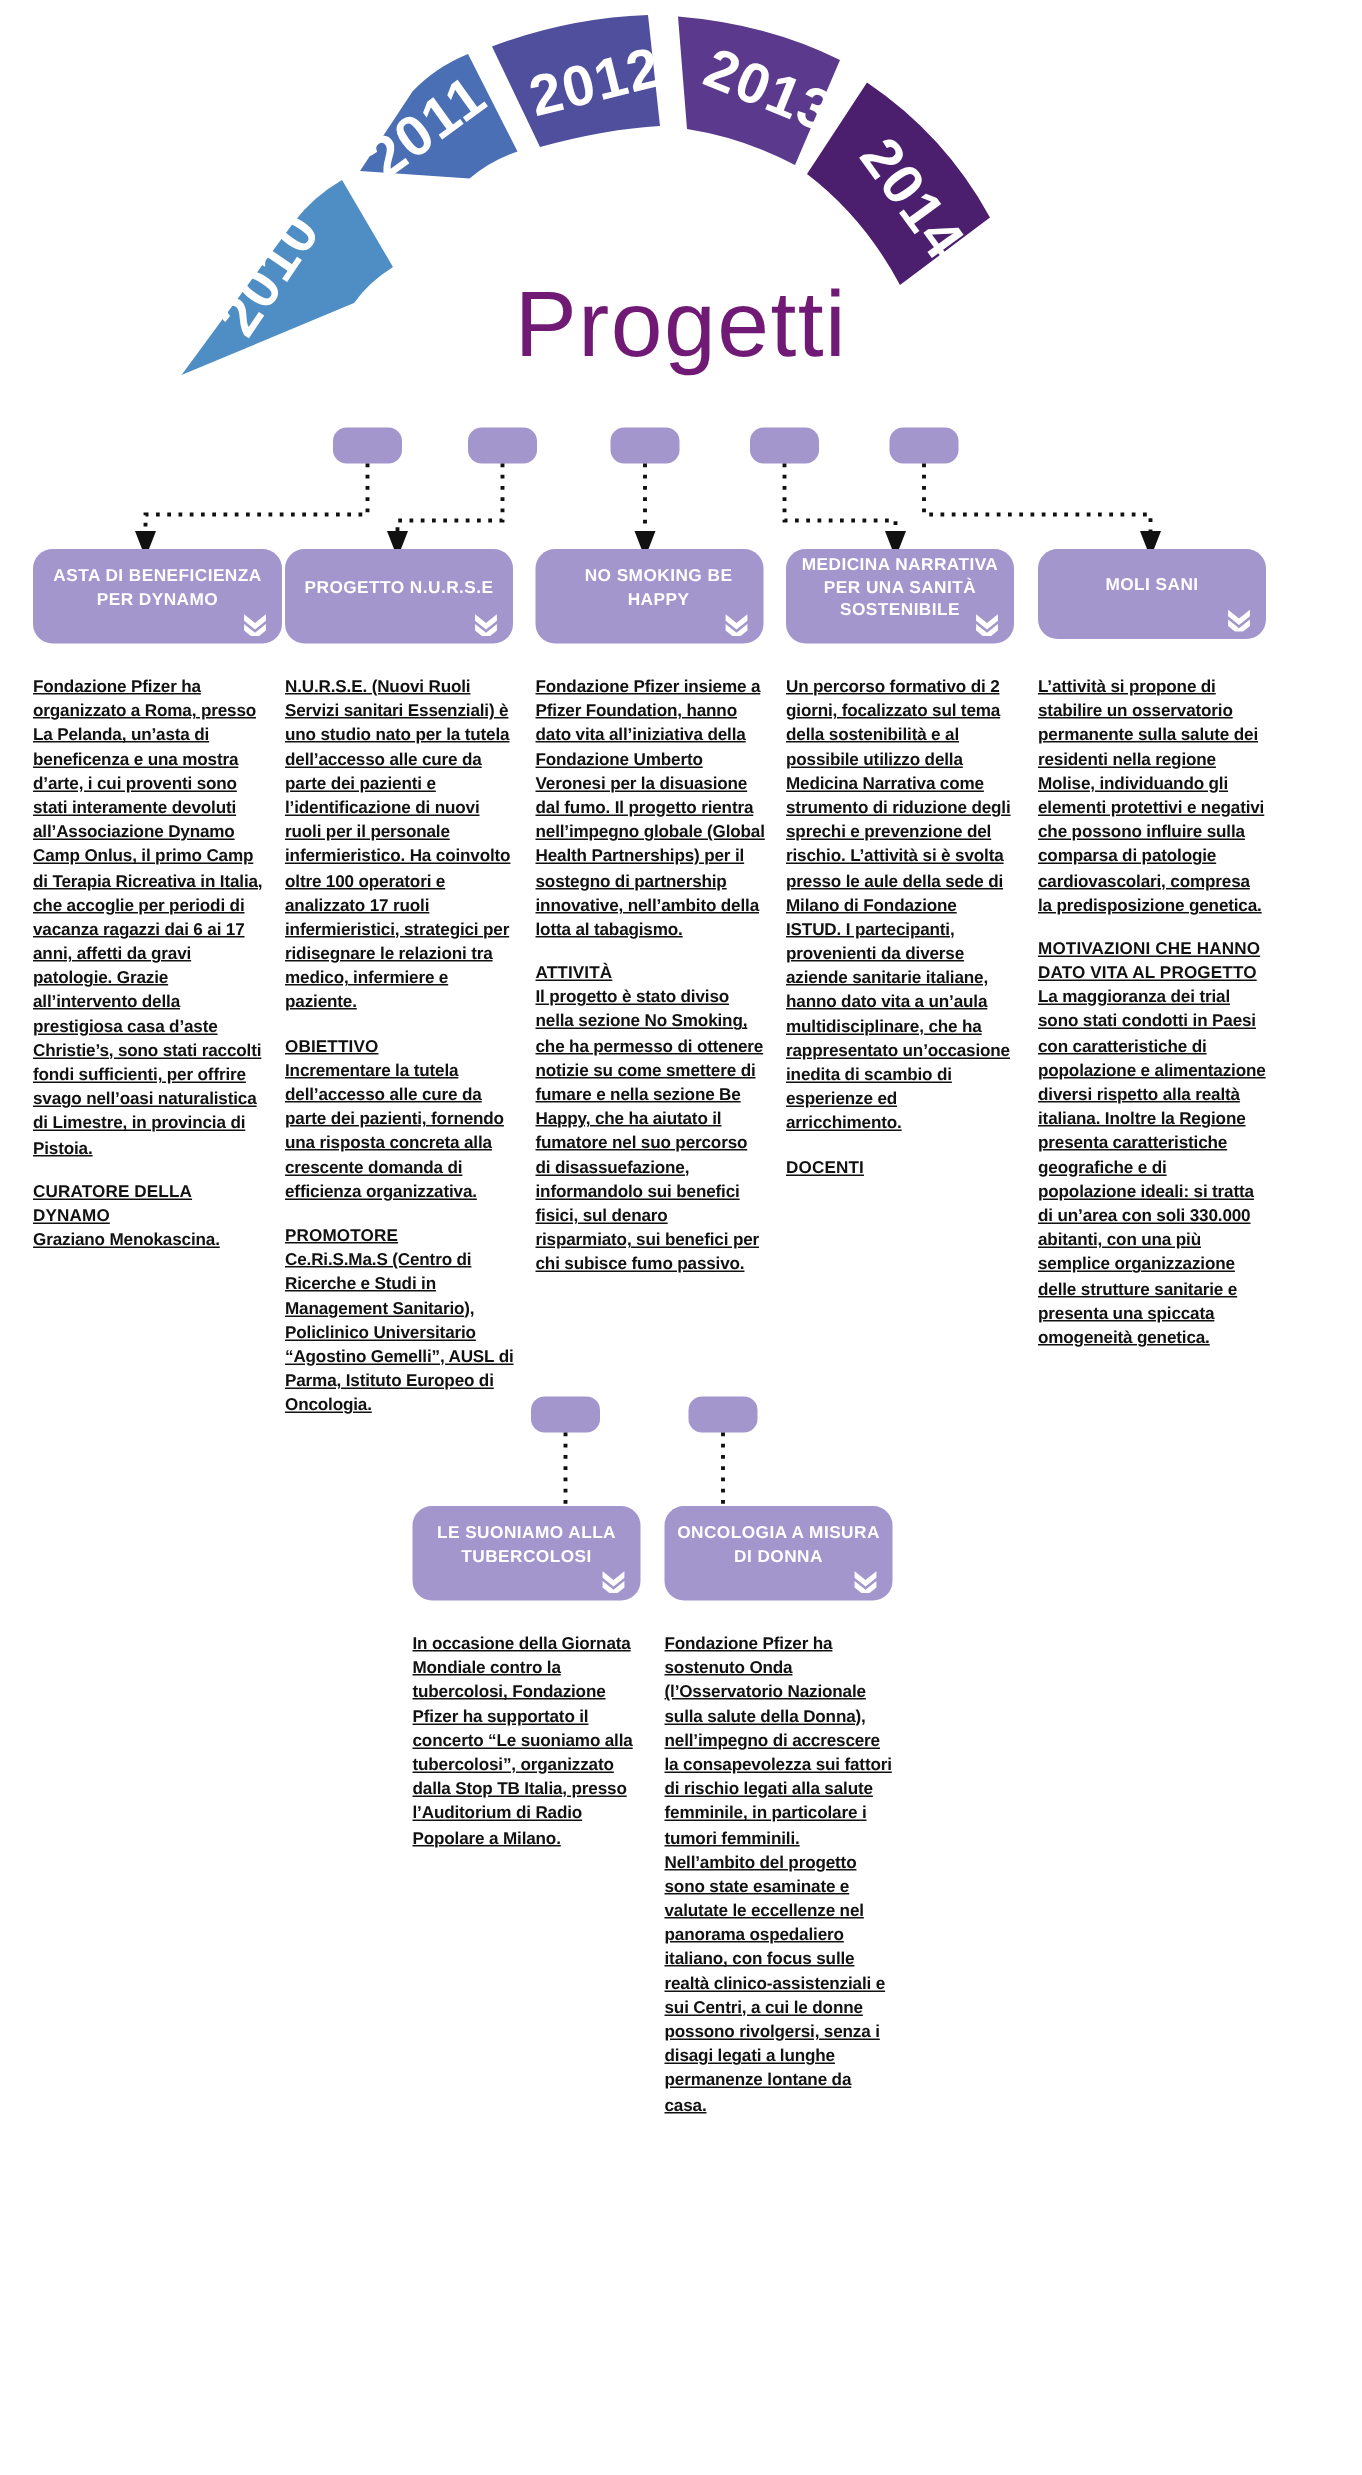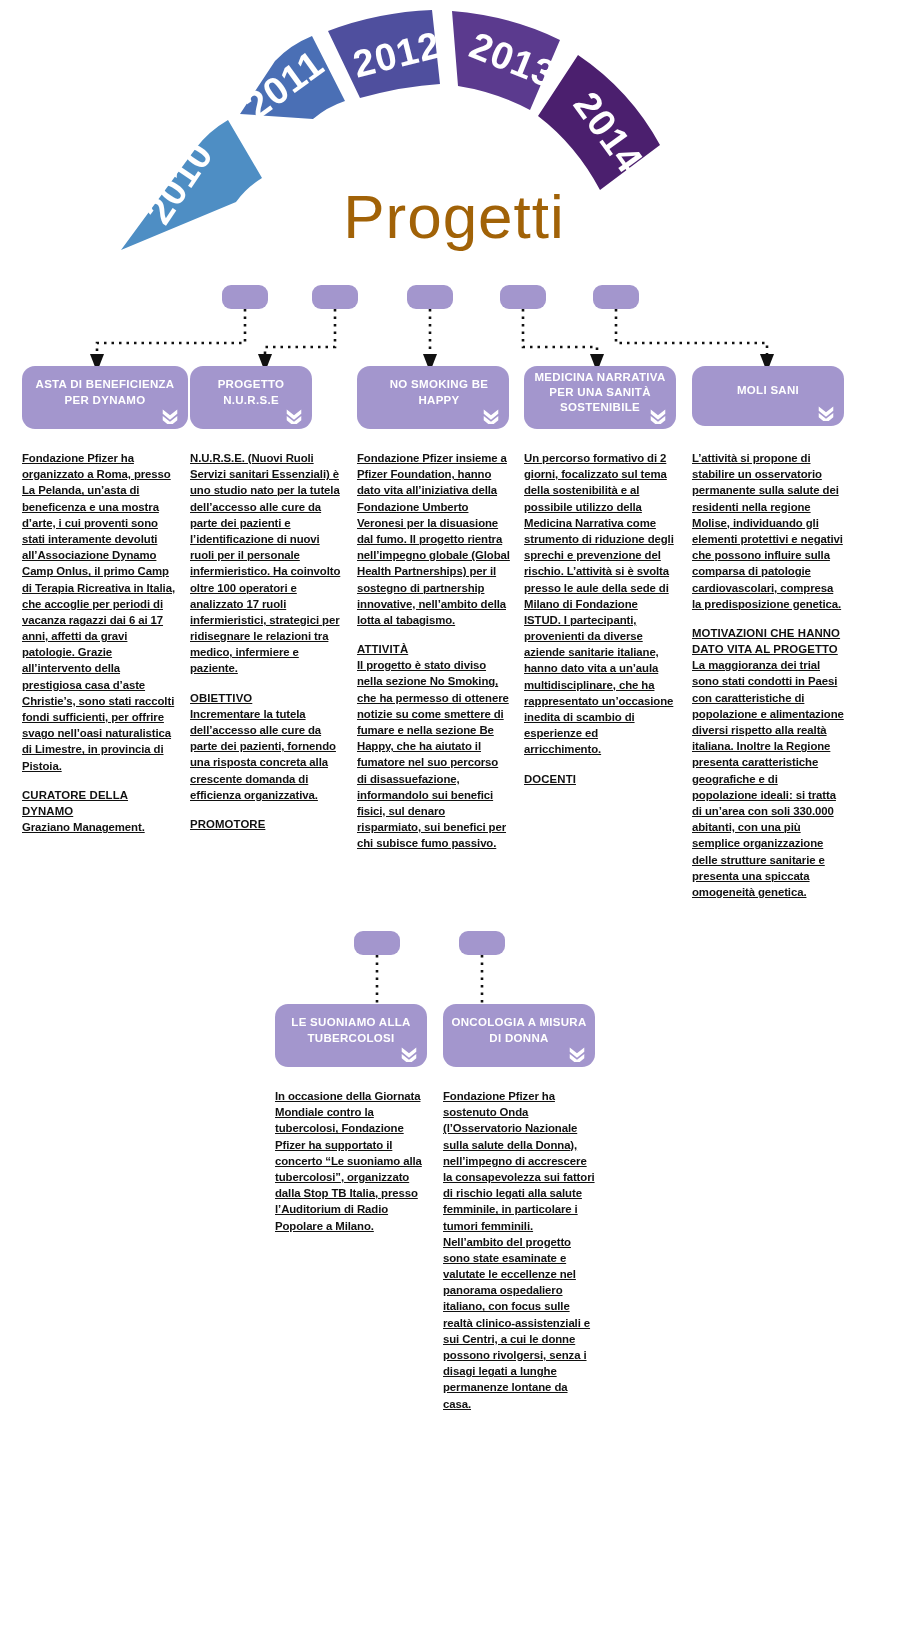--- a/index.html
+++ b/index.html
@@ -34,21 +34,21 @@
 
   #page-title {
     position: absolute;
     left: 0;
     top: 186px;
     width: 908px;
     text-align: center;
     font-family: "Liberation Sans", sans-serif;
     font-weight: 300;
     font-size: 62px;
-    color: #a16207;
+    color: #701a75;
     letter-spacing: 1px;
     line-height: 1;
   }
 
   
   .stub {
     position: absolute;
     width: 46px;
     height: 24px;
     background: #a396cd;
@@ -172,21 +172,21 @@
 </svg>
 
 <div class="card" style="left: 22px; top: 366px; width: 166px; height: 63px; background: rgb(163, 150, 205);">
   <span class="card-title">ASTA DI BENEFICIENZA PER DYNAMO</span>
   <svg class="chev" viewBox="0 0 24 22">
     <path d="M2 2 L12 10 L22 2 L22 8 L12 16 L2 8 Z" fill="#ffffff"></path>
     <path d="M2 11 L12 19 L22 11 L22 17 L12 25 L2 17 Z" fill="#ffffff"></path>
   </svg>
 </div>
 
-<div class="card" style="left: 190px; top: 366px; width: 122px; height: 63px; background: rgb(163, 150, 205);">
+<div class="card" style="left: 190px; top: 366px; width: 152px; height: 63px; background: rgb(163, 150, 205);">
   <span class="card-title">PROGETTO N.U.R.S.E</span>
   <svg class="chev" viewBox="0 0 24 22">
     <path d="M2 2 L12 10 L22 2 L22 8 L12 16 L2 8 Z" fill="#ffffff"></path>
     <path d="M2 11 L12 19 L22 11 L22 17 L12 25 L2 17 Z" fill="#ffffff"></path>
   </svg>
 </div>
 
 <div class="card" style="left: 357px; top: 366px; width: 152px; height: 63px; background: rgb(163, 150, 205); padding-left: 20px;">
   <span class="card-title">NO SMOKING BE HAPPY</span>
   <svg class="chev" viewBox="0 0 24 22">
@@ -207,27 +207,28 @@
   <span class="card-title">MOLI SANI</span>
   <svg class="chev" viewBox="0 0 24 22">
     <path d="M2 2 L12 10 L22 2 L22 8 L12 16 L2 8 Z" fill="#ffffff"></path>
     <path d="M2 11 L12 19 L22 11 L22 17 L12 25 L2 17 Z" fill="#ffffff"></path>
   </svg>
 </div>
 
 <div class="col" id="col-0" style="left:22px; top:450px; width:153px;">
     <p class="para">Fondazione Pfizer ha organizzato a Roma, presso La Pelanda, un’asta di beneficenza e una mostra d’arte, i cui proventi sono stati interamente devoluti all’Associazione Dynamo Camp Onlus, il primo Camp di Terapia Ricreativa in Italia, che accoglie per periodi di vacanza ragazzi dai 6 ai 17 anni, affetti da gravi patologie. Grazie all’intervento della prestigiosa casa d’aste Christie’s, sono stati raccolti fondi sufficienti, per offrire svago nell’oasi naturalistica di Limestre, in provincia di Pistoia.</p>
     <p class="subhead">CURATORE DELLA DYNAMO</p>
-    <p class="para">Graziano Management.</p>
+    <p class="para">Graziano Menokascina.</p>
   </div>
 <div class="col" id="col-1" style="left:190px; top:450px; width:153px;">
     <p class="para">N.U.R.S.E. (Nuovi Ruoli Servizi sanitari Essenziali) è uno studio nato per la tutela dell’accesso alle cure da parte dei pazienti e l’identificazione di nuovi ruoli per il personale infermieristico. Ha coinvolto oltre 100 operatori e analizzato 17 ruoli infermieristici, strategici per ridisegnare le relazioni tra medico, infermiere e paziente.</p>
     <p class="subhead">OBIETTIVO</p>
     <p class="para">Incrementare la tutela dell’accesso alle cure da parte dei pazienti, fornendo una risposta concreta alla crescente domanda di efficienza organizzativa.</p>
     <p class="subhead">PROMOTORE</p>
+    <p class="para">Ce.Ri.S.Ma.S (Centro di Ricerche e Studi in Management Sanitario), Policlinico Universitario “Agostino Gemelli”, AUSL di Parma, Istituto Europeo di Oncologia.</p>
   </div>
 <div class="col" id="col-2" style="left:357px; top:450px; width:153px;">
     <p class="para">Fondazione Pfizer insieme a Pfizer Foundation, hanno dato vita all’iniziativa della Fondazione Umberto Veronesi per la disuasione dal fumo. Il progetto rientra nell’impegno globale (Global Health Partnerships) per il sostegno di partnership innovative, nell’ambito della lotta al tabagismo.</p>
     <p class="subhead">ATTIVITÀ</p>
     <p class="para">Il progetto è stato diviso nella sezione No Smoking, che ha permesso di ottenere notizie su come smettere di fumare e nella sezione Be Happy, che ha aiutato il fumatore nel suo percorso di disassuefazione, informandolo sui benefici fisici, sul denaro risparmiato, sui benefici per chi subisce fumo passivo.</p>
   </div>
 <div class="col" id="col-3" style="left:524px; top:450px; width:153px;">
     <p class="para">Un percorso formativo di 2 giorni, focalizzato sul tema della sostenibilità e al possibile utilizzo della Medicina Narrativa come strumento di riduzione degli sprechi e prevenzione del rischio. L’attività si è svolta presso le aule della sede di Milano di Fondazione ISTUD. I partecipanti, provenienti da diverse aziende sanitarie italiane, hanno dato vita a un’aula multidisciplinare, che ha rappresentato un’occasione inedita di scambio di esperienze ed arricchimento.</p>
     <p class="subhead">DOCENTI</p>
   </div>

